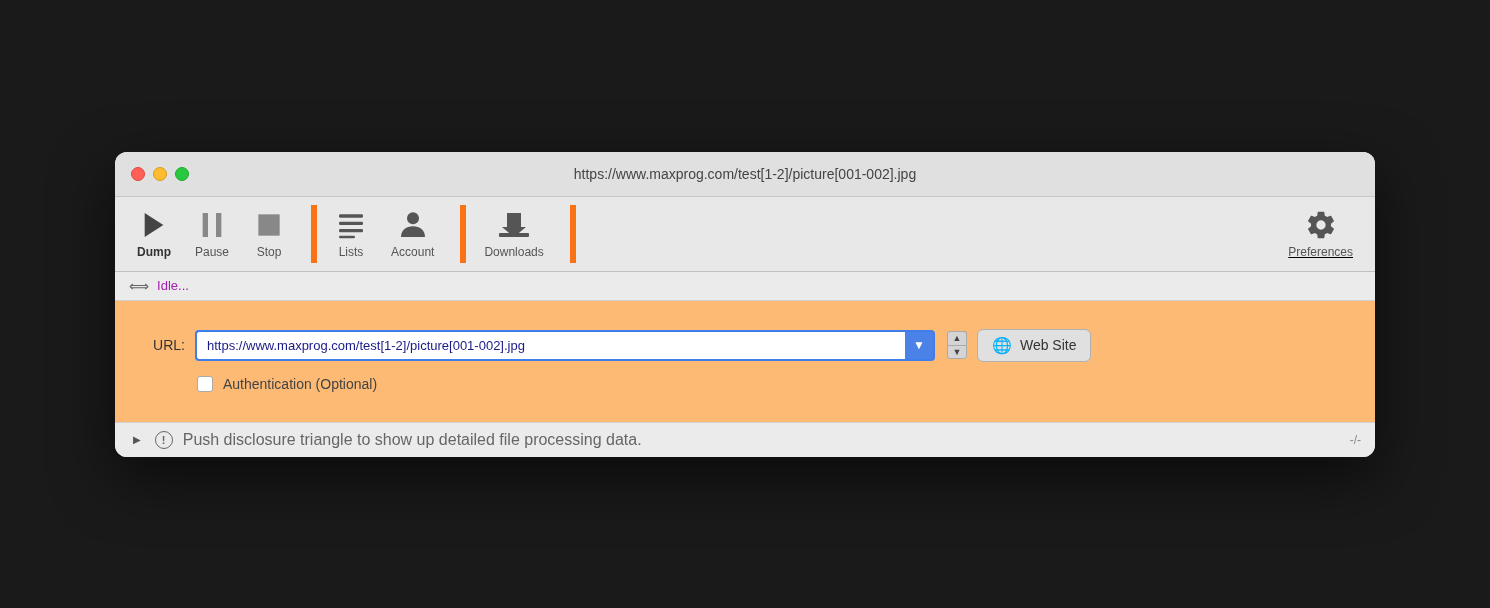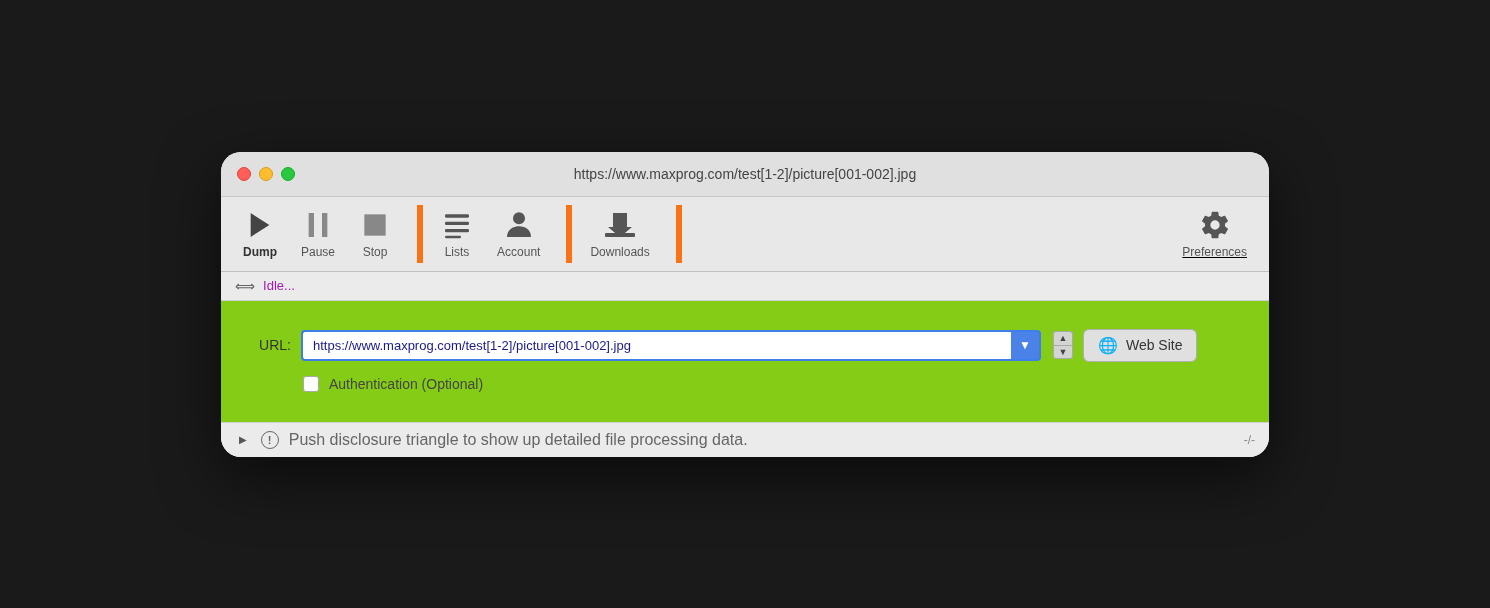--- a/index.html
+++ b/index.html
@@ -7,23 +7,23 @@
     body {
       background: #1a1a1a;
       display: flex;
       justify-content: center;
       align-items: center;
       min-height: 100vh;
       font-family: -apple-system, BlinkMacSystemFont, 'Helvetica Neue', Arial, sans-serif;
     }
 
     .window {
-      width: 1048px;
+      width: 1260px;
       background: #ececec;
-      border-radius: 20px;
+      border-radius: 12px;
       box-shadow: 0 20px 60px rgba(0,0,0,0.6);
       overflow: hidden;
     }
 
     
     .title-bar {
       background: #e0e0e0;
       display: flex;
       align-items: center;
       justify-content: center;
@@ -117,21 +117,21 @@
       font-size: 14px;
     }
 
     .status-text {
       font-size: 13px;
       color: #a21caf;
     }
 
     
     .main-content {
-      background: #84cc16;
+      background: #fdba74;
       padding: 28px 20px 20px 20px;
     }
 
     .url-row {
       display: flex;
       align-items: center;
       gap: 10px;
       margin-bottom: 14px;
     }
 

